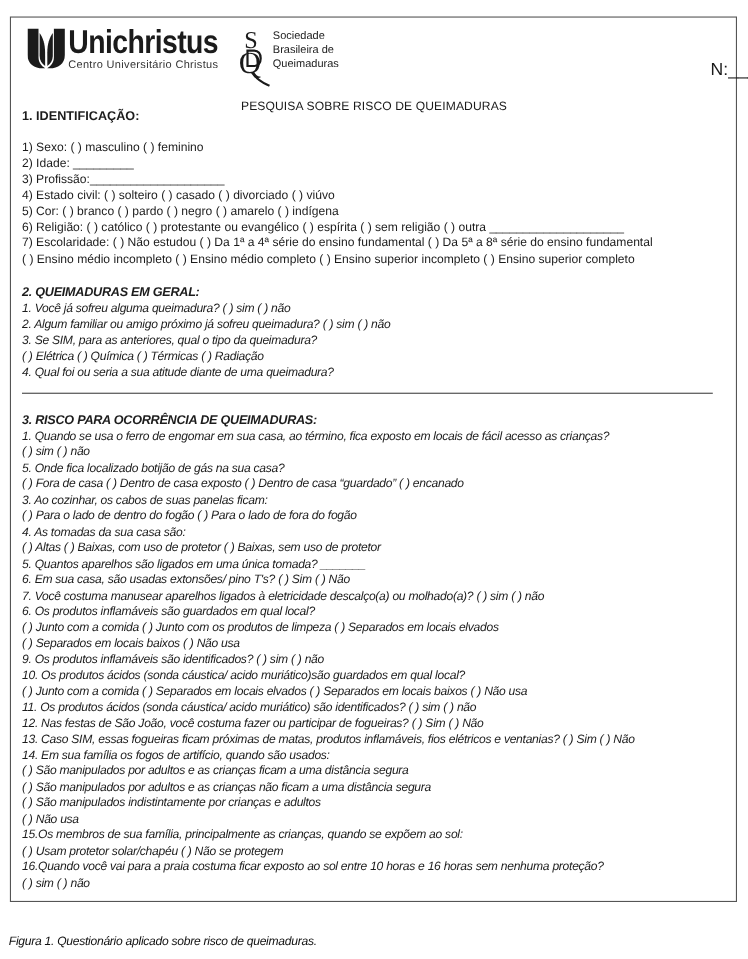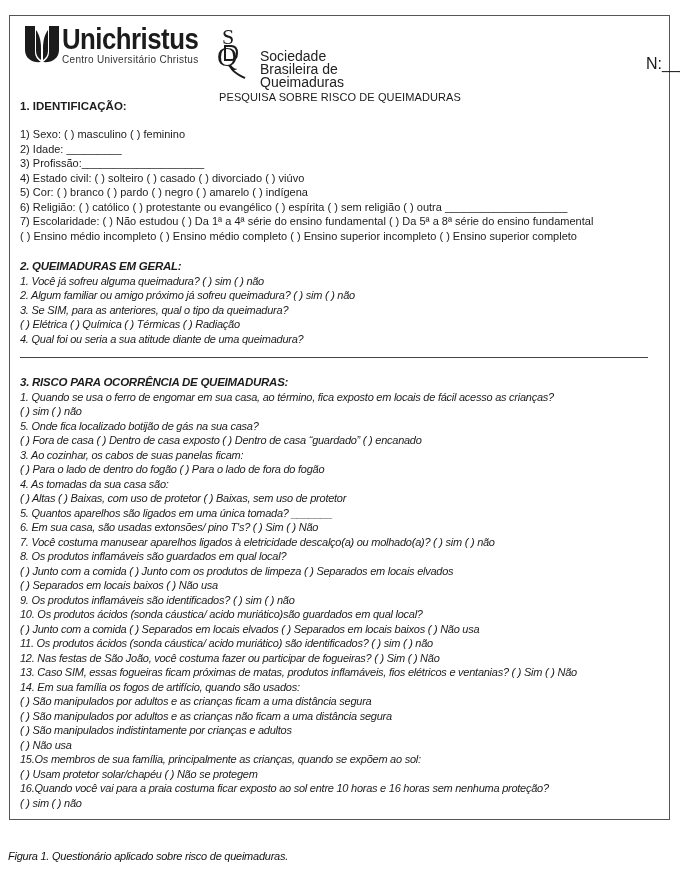--- a/index.html
+++ b/index.html
@@ -7,21 +7,21 @@
          font-family:"Liberation Sans", sans-serif; color:#1a1a1a; }
   .frame { position:absolute; left:9px; top:15px; width:661px; height:805px;
            border:1px solid #555; box-sizing:border-box; }
   .logo-u { position:absolute; left:25px; top:26px; width:34px; height:38px; }
   .uni-name { position:absolute; left:62px; top:22px; font-size:30px; font-weight:bold;
               letter-spacing:-0.6px; color:#1b1b1b; transform:scaleX(0.86); transform-origin:left top;
               line-height:34px; }
   .uni-sub { position:absolute; left:62px; top:54px; font-size:10px; color:#333;
              letter-spacing:0.3px; line-height:12px; }
   .sbq-mark { position:absolute; left:213px; top:24px; width:36px; height:56px; }
-  .sbq-text { position:absolute; left:260px; top:26px; font-size:14px; line-height:13px; color:#222;margin-top:24px; }
+  .sbq-text { position:absolute; left:248px; top:26px; font-size:10px; line-height:13px; color:#222; }
   .sbq-text div { white-space:nowrap; }
   .nfield { position:absolute; left:614px; top:55px; font-size:16px;margin-left:32px; }
   .title { position:absolute; left:0; width:680px; top:91px; text-align:center;
            font-size:11px; font-weight:normal; letter-spacing:0.1px; }
   .line { position:absolute; left:20px; font-size:11px; line-height:14px; white-space:nowrap; color:#1c1c1c; }
   .hd { font-weight:bold; font-size:11.5px; }
   .cond { letter-spacing:-0.25px;font-style:italic; }
   .divider { position:absolute; left:20px; width:628px; top:357px; border-top:1px solid #444; }
   .caption { position:absolute; left:8px; top:850px; font-size:11px; color:#111; white-space:nowrap; }
 </style>
@@ -77,21 +77,21 @@
 <div class="line cond" style="top:404px">(   ) sim   (   ) não</div>
 <div class="line cond" style="top:418.5px">5. Onde fica localizado botijão de gás na sua casa?</div>
 <div class="line cond" style="top:433px">(   ) Fora de casa   (   ) Dentro de casa exposto   (   ) Dentro de casa “guardado”   (   ) encanado</div>
 <div class="line cond" style="top:447.5px">3. Ao cozinhar, os cabos de suas panelas ficam:</div>
 <div class="line cond" style="top:462px">(   ) Para o lado de dentro do fogão   (   ) Para o lado de fora do fogão</div>
 <div class="line cond" style="top:476.5px">4. As tomadas da sua casa são:</div>
 <div class="line cond" style="top:491px">(   ) Altas   (   ) Baixas, com uso de protetor   (   ) Baixas, sem uso de protetor</div>
 <div class="line cond" style="top:505.5px">5. Quantos aparelhos são ligados em uma única tomada? _______</div>
 <div class="line cond" style="top:520px">6. Em sua casa, são usadas extonsões/ pino T's?   (   ) Sim   (   ) Não</div>
 <div class="line cond" style="top:534.5px">7. Você costuma manusear aparelhos ligados à eletricidade descalço(a) ou molhado(a)?   (   ) sim   (   ) não</div>
-<div class="line cond" style="top:549px">8. Os produtos inflamáveis são guardados em qual local?</div>
+<div class="line cond" style="top:549px">6. Os produtos inflamáveis são guardados em qual local?</div>
 <div class="line cond" style="top:563.5px">(   ) Junto com a comida   (   ) Junto com os produtos de limpeza   (   ) Separados em locais elvados</div>
 <div class="line cond" style="top:578px">(   ) Separados em locais baixos   (   ) Não usa</div>
 <div class="line cond" style="top:592.5px">9. Os produtos inflamáveis são identificados?   (   ) sim   (   ) não</div>
 <div class="line cond" style="top:607px">10. Os produtos ácidos (sonda cáustica/ acido muriático)são guardados em qual local?</div>
 <div class="line cond" style="top:621.5px">(   ) Junto com a comida   (   ) Separados em locais elvados   (   ) Separados em locais baixos   (   ) Não usa</div>
 <div class="line cond" style="top:636px">11. Os produtos ácidos (sonda cáustica/ acido muriático) são identificados?   (   ) sim   (   ) não</div>
 <div class="line cond" style="top:650.5px">12. Nas festas de São João, você costuma fazer ou participar de fogueiras?   (   ) Sim   (   ) Não</div>
 <div class="line cond" style="top:665px">13. Caso SIM, essas fogueiras ficam próximas de matas, produtos inflamáveis, fios elétricos e ventanias?   (   ) Sim   (   ) Não</div>
 <div class="line cond" style="top:679.5px">14. Em sua família os fogos de artifício, quando são usados:</div>
 <div class="line cond" style="top:694px">(   ) São manipulados por adultos e as crianças ficam a uma distância segura</div>

